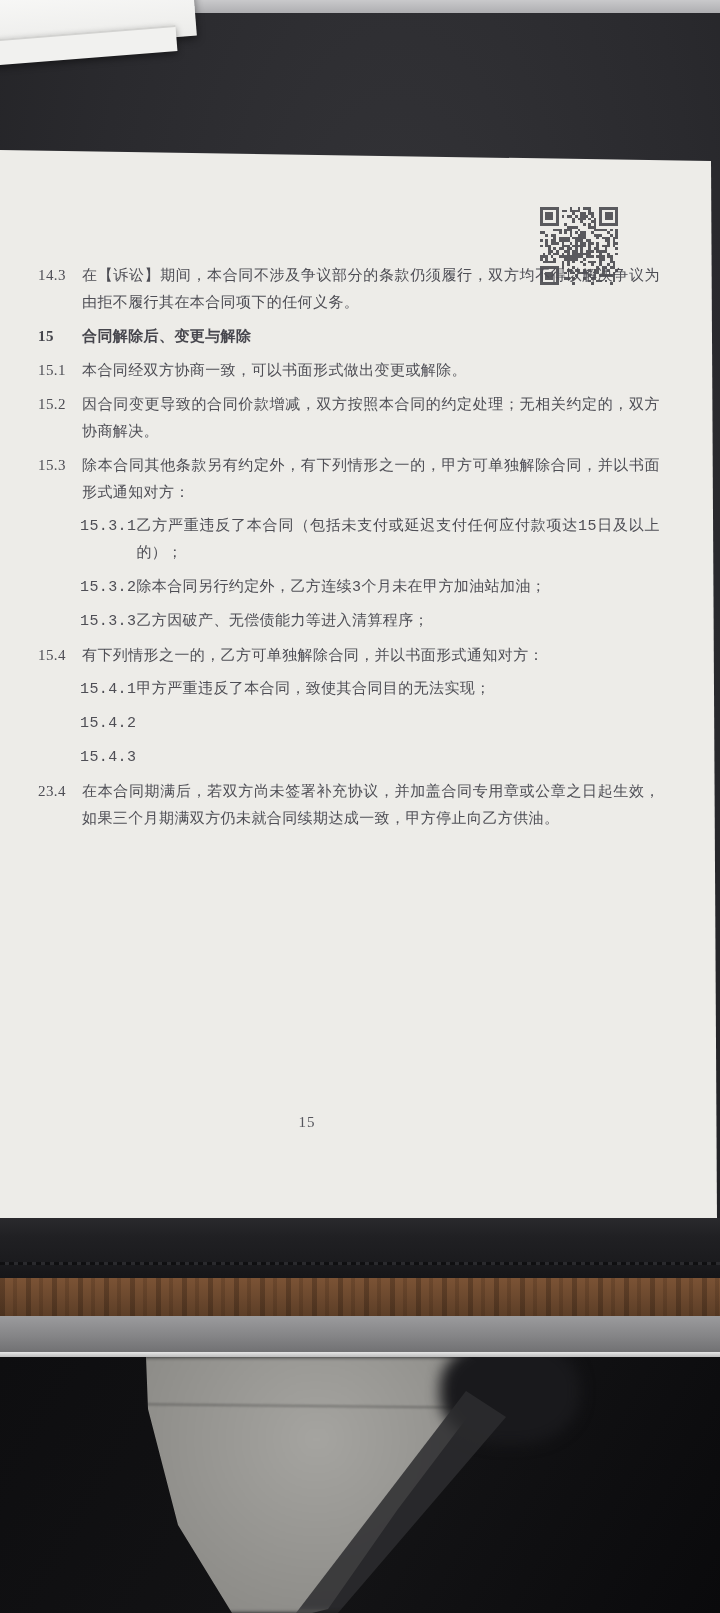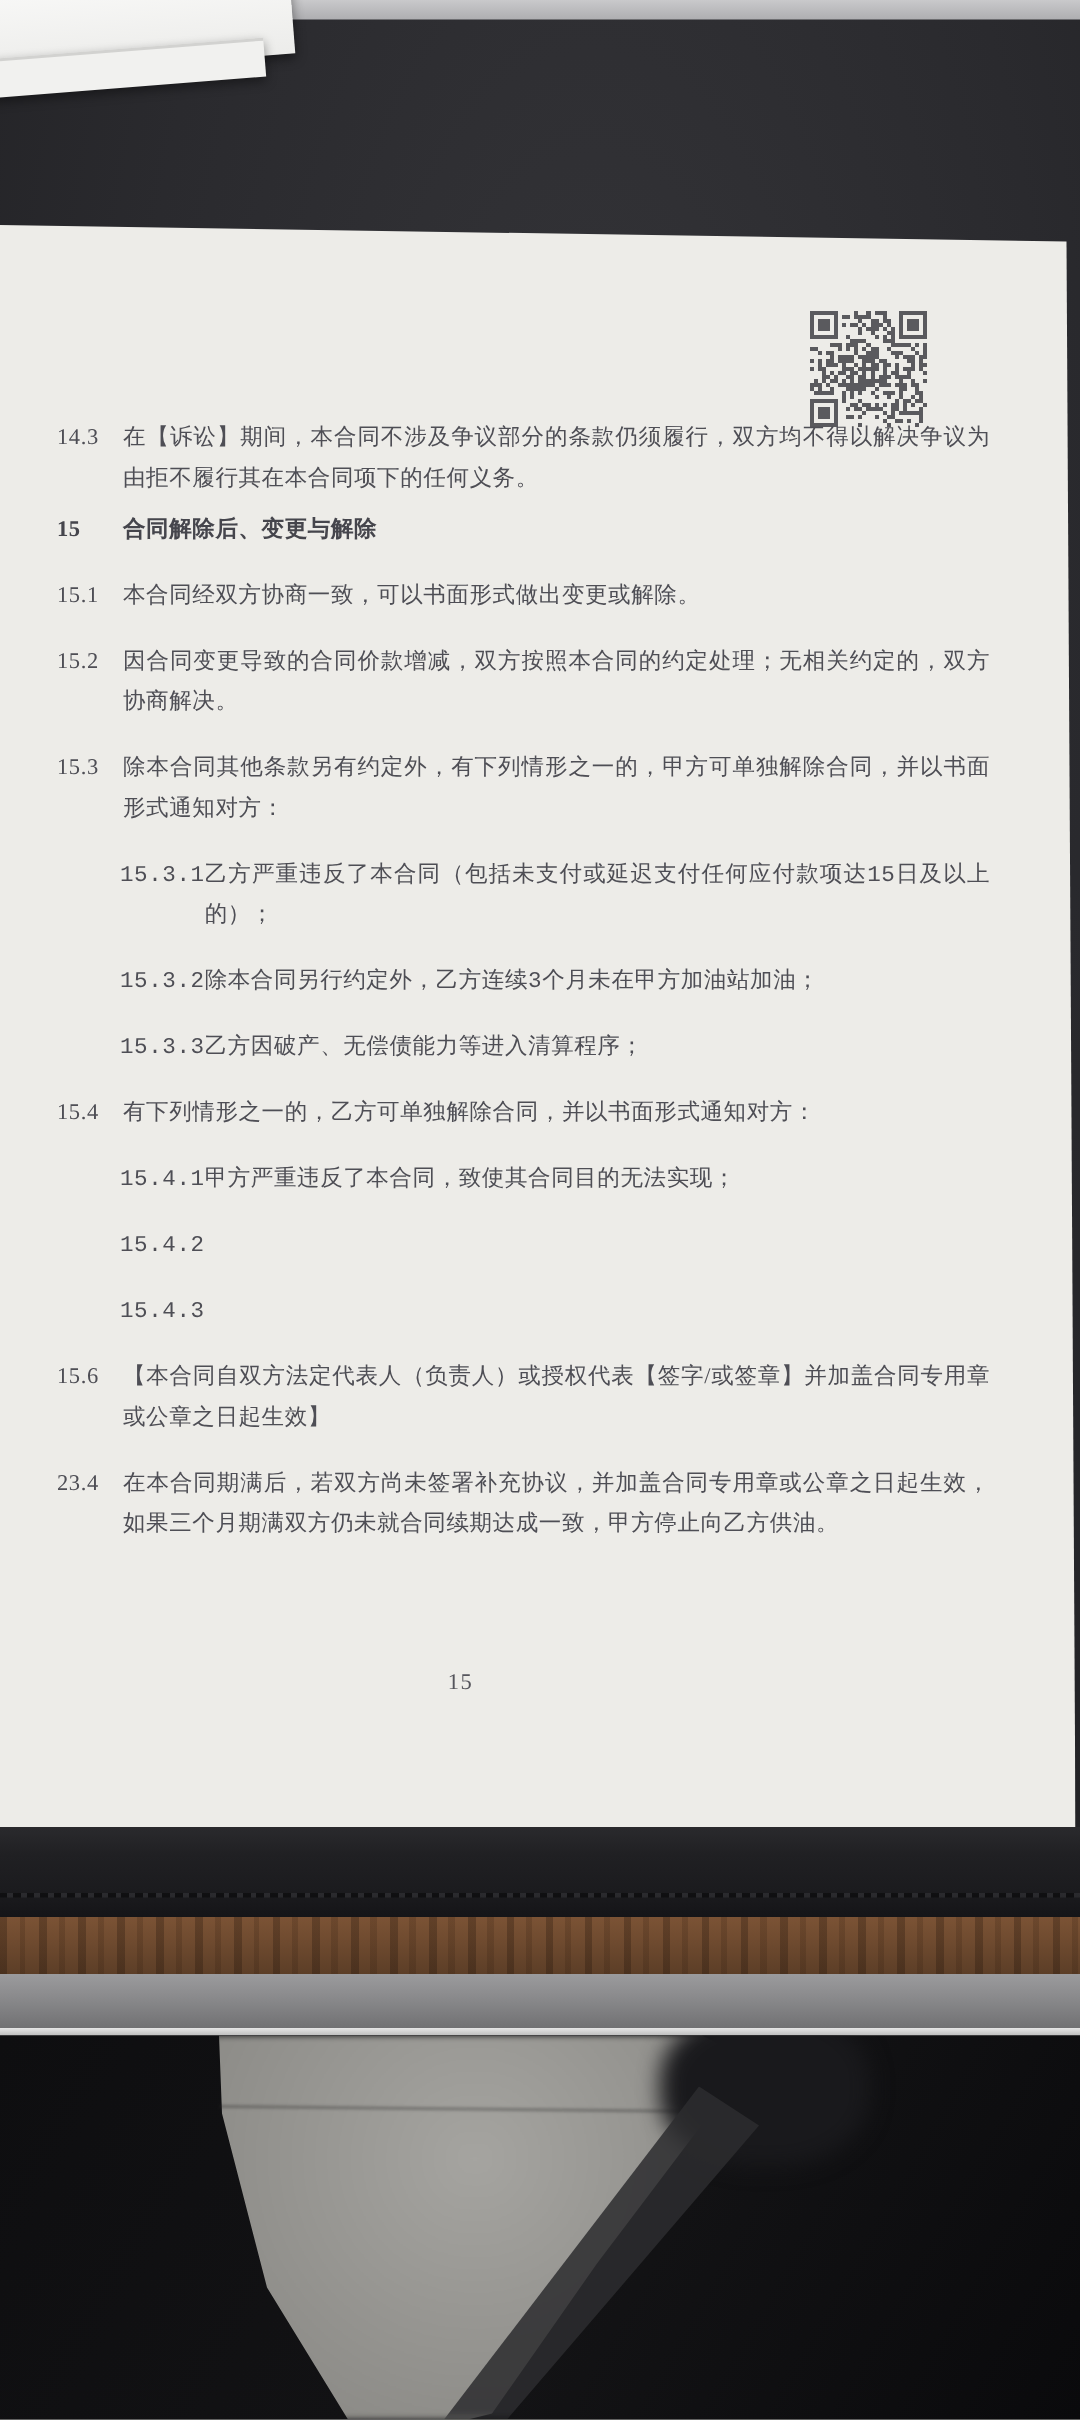--- a/index.html
+++ b/index.html
@@ -41,21 +41,21 @@
       linear-gradient(90deg, #edebe8 0%, #efeeea 45%, #ecebe7 82%, #e4e3df 100%),
       #edecе8;
     background-color:#edece8;
     clip-path:polygon(0 2px, 711px 13px, 717px 1071px, 0 1075px);
   }
   .qr{position:absolute;left:540px;top:58px;width:78px;height:80px;opacity:.88;}
   .clauses{
     position:absolute;left:38px;top:114px;right:60px;
     font-size:15px;line-height:27px;color:#4e4e55;letter-spacing:.4px;
   }
-  .clause{display:flex;margin-bottom:7px;margin-top:17px;}
+  .clause{display:flex;margin-bottom:7px;}
   .clause .num{flex:0 0 44px;}
   .clause .txt{flex:1;text-align:justify;}
   .clause.l1{padding-left:42px;font-family:Liberation Mono, monospace;}
   .clause.l1 .num{flex:0 0 54px;}
   .clause.hd{font-weight:bold;color:#45454c;margin:4px 0 7px;}
   .pageno{
     position:absolute;left:262px;top:966px;width:90px;text-align:center;
     font-size:15px;letter-spacing:1px;color:#55555c;
   }
   
@@ -471,24 +471,20 @@
           <span class="num">15.4.1</span>
           <span class="txt">甲方严重违反了本合同，致使其合同目的无法实现；</span>
         </div>
         <div class="clause l1">
           <span class="num">15.4.2</span>
         </div>
         <div class="clause l1">
           <span class="num">15.4.3</span>
         </div>
         <div class="clause">
-          <span class="num">15.6</span>
-          <span class="txt">【本合同自双方法定代表人（负责人）或授权代表【签字/或签章】并加盖合同专用章或公章之日起生效】</span>
-        </div>
-        <div class="clause">
           <span class="num">23.4</span>
           <span class="txt">在本合同期满后，若双方尚未签署补充协议，并加盖合同专用章或公章之日起生效，如果三个月期满双方仍未就合同续期达成一致，甲方停止向乙方供油。</span>
         </div>
       </div>
     <div class="pageno">15</div>
   </div>
 
   <div class="ledge"></div>
   <div class="ledge-seam"></div>
   <div class="wood"></div>

